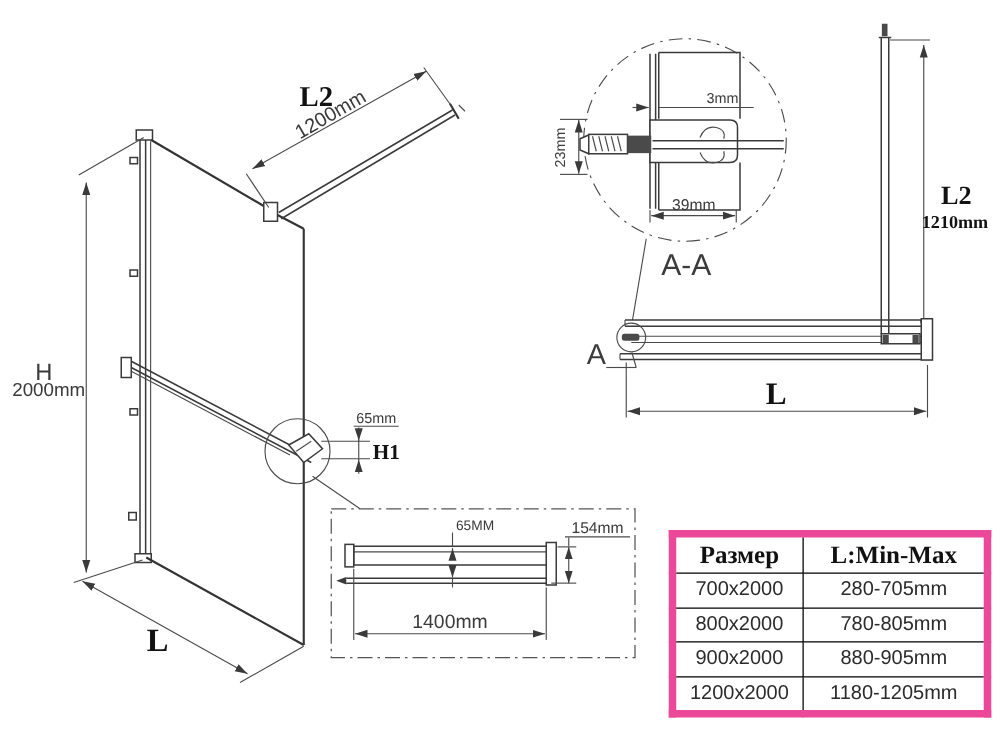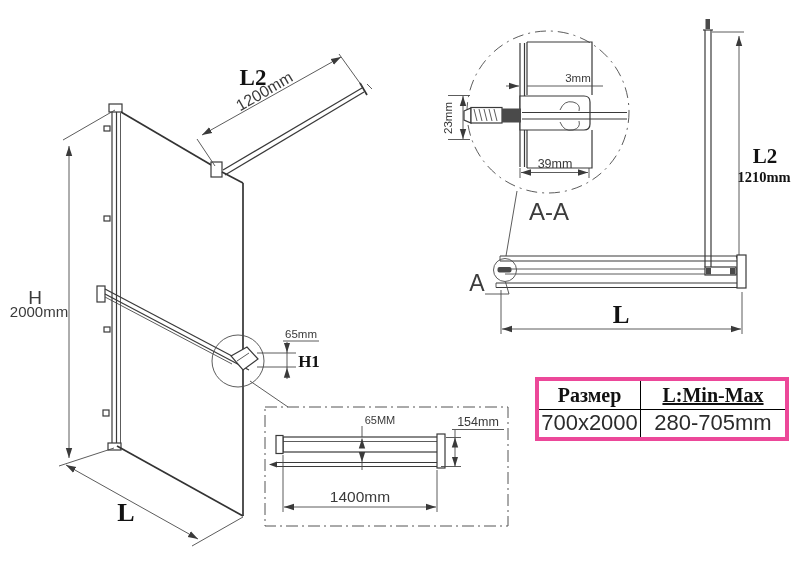--- a/index.html
+++ b/index.html
@@ -11,26 +11,26 @@
   .thin{stroke:#4a4a4a;stroke-width:0.9;fill:none;}
   .dash{stroke:#555;stroke-width:1;fill:none;stroke-dasharray:12 4 2 4;}
   .wfill{fill:#ffffff;stroke:#3a3a3a;stroke-width:1.2;}
   .dfill{fill:#4a4a4a;stroke:none;}
   text{fill:#3a3a3a;}
   .dim{font-family:"Liberation Sans",sans-serif;}
   .serifb{font-family:"Liberation Serif",serif;font-weight:bold;fill:#121212;}
   .light{font-family:"Liberation Sans",sans-serif;fill:#3c3c3c;}
   
   .size-table-wrap{position:absolute;left:535px;top:377px;}
-  table.size-table{border-collapse:collapse;border:4px solid #ec4899;background:#fff;}
+  table.size-table{border-collapse:collapse;border:6px solid #ec4899;background:#fff;margin-top:47px;}
   table.size-table th{width:99px;height:28px;border:1.5px solid #000;text-align:center;
       font-family:"Liberation Serif",serif;font-weight:bold;font-size:20px;color:#111;padding:0 1px;}
-  table.size-table th.col-range{width:142px;text-decoration:underline;}
+  table.size-table th.col-range{width:142px;}
   table.size-table td{height:26.5px;border:1.5px solid #000;text-align:center;
-      font-family:"Liberation Sans",sans-serif;font-size:22px;color:#2b2b2b;padding:0 2px;}
+      font-family:"Liberation Sans",sans-serif;font-size:16px;color:#2b2b2b;padding:0 2px;}
 </style>
 </head>
 <body>
 
 <div class="stage">
 
 <svg width="800" height="584" viewBox="0 0 800 584">
   <defs>
     <marker id="arr" markerUnits="userSpaceOnUse" markerWidth="11" markerHeight="8" refX="10" refY="4" orient="auto-start-reverse">
       <path d="M0,0.8 L10,4 L0,7.2 Z" fill="#3a3a3a"></path>
@@ -254,16 +254,28 @@
         <tr>
           <th>Размер</th>
           <th class="col-range">L:Min-Max</th>
         </tr>
       </thead>
       <tbody>
         <tr>
           <td>700x2000</td>
           <td>280-705mm</td>
         </tr>
+        <tr>
+          <td>800x2000</td>
+          <td>780-805mm</td>
+        </tr>
+        <tr>
+          <td>900x2000</td>
+          <td>880-905mm</td>
+        </tr>
+        <tr>
+          <td>1200x2000</td>
+          <td>1180-1205mm</td>
+        </tr>
       </tbody>
     </table>
   </div>
 </div>
 
 </body></html>

